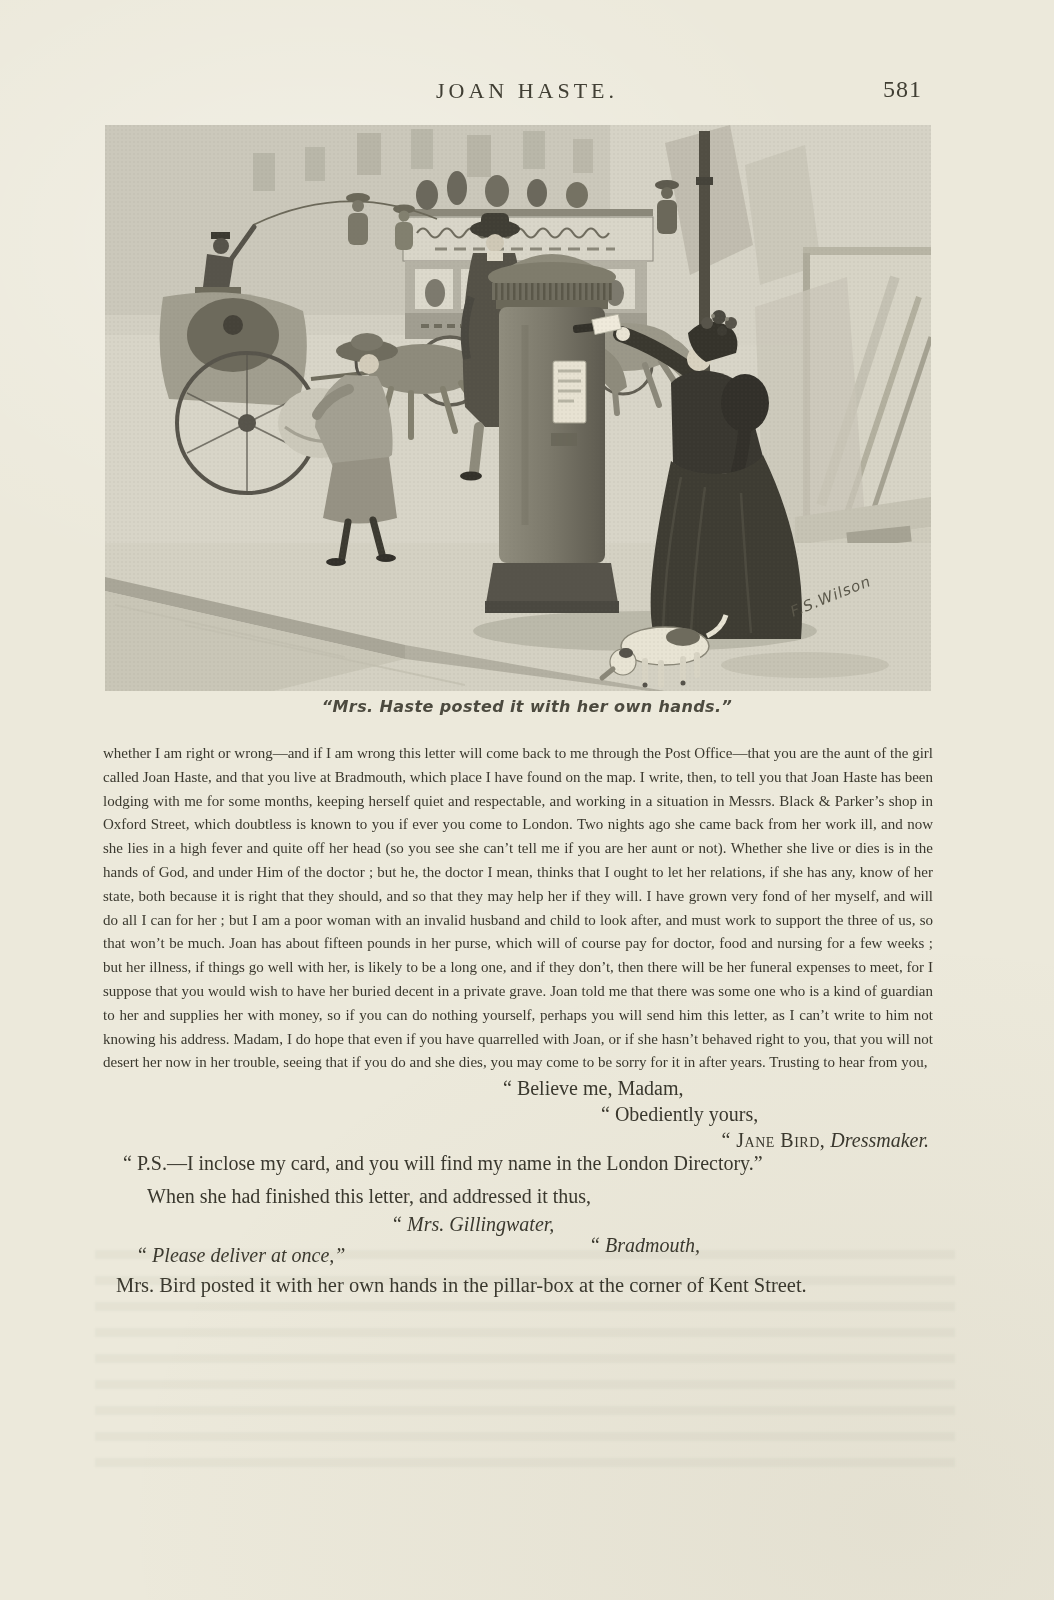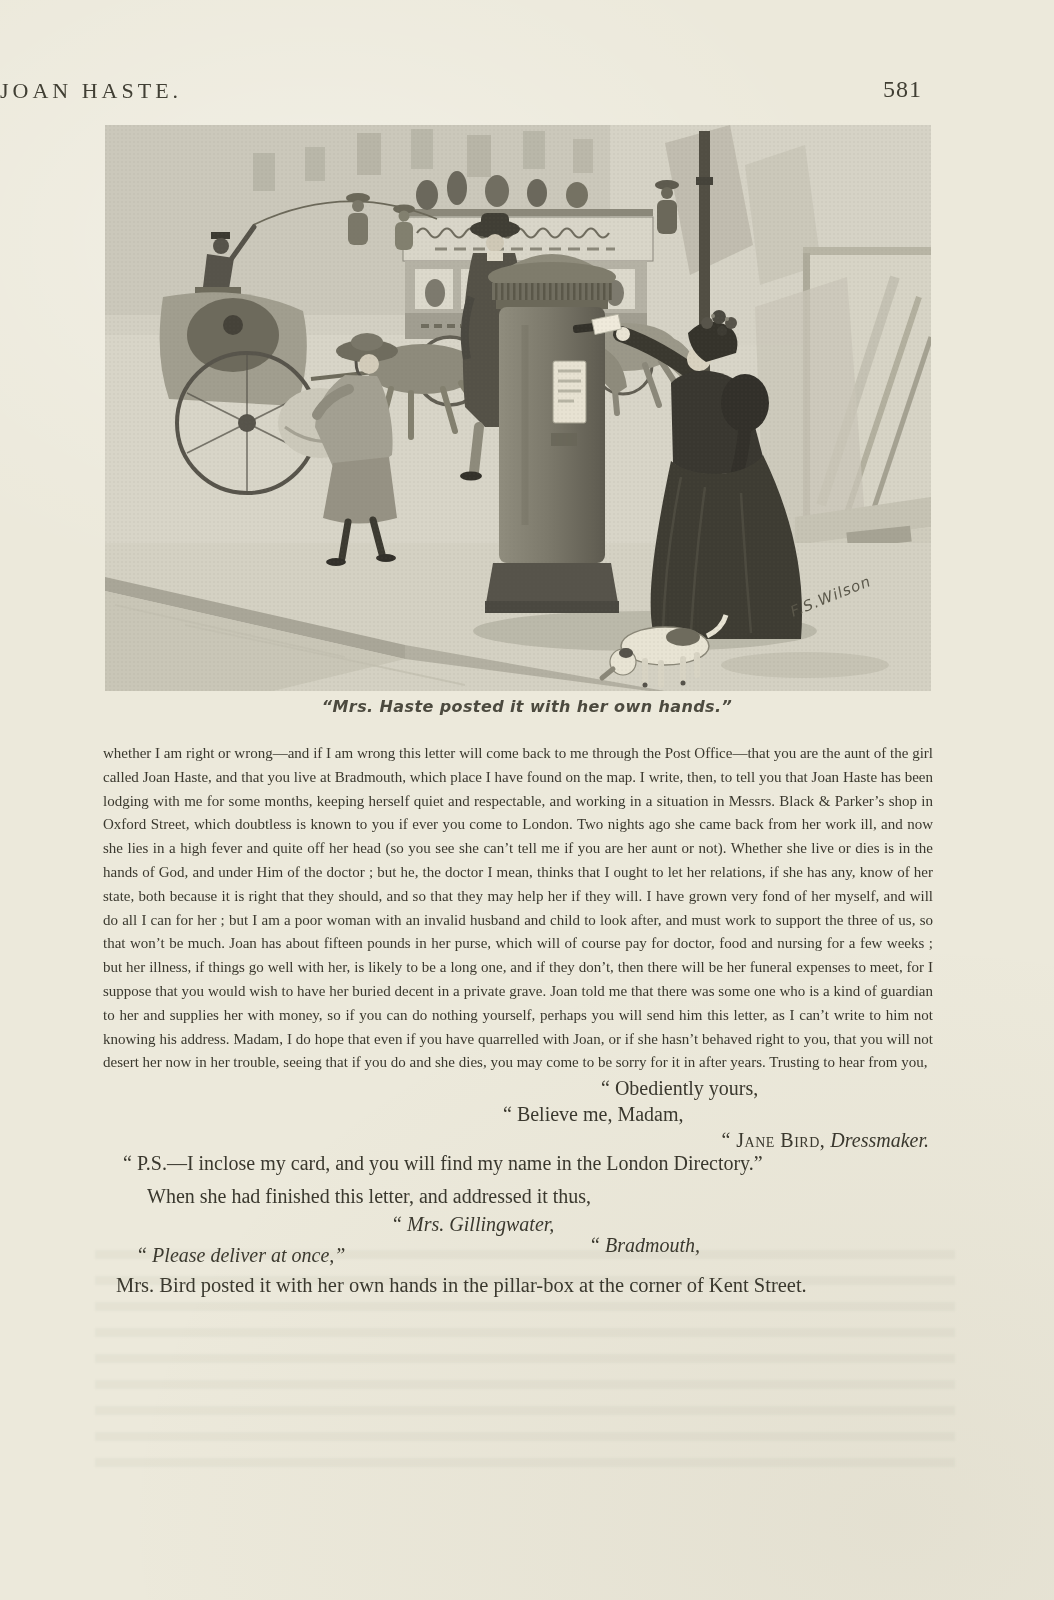--- a/index.html
+++ b/index.html
@@ -10,21 +10,21 @@
     background:
       radial-gradient(900px 600px at 30% 15%, rgba(255,255,255,.28), transparent 60%),
       radial-gradient(1200px 900px at 85% 95%, rgba(120,108,78,.07), transparent 65%),
       #ece9db;
     overflow:hidden;
     font-family:"Liberation Serif", serif;
     color:#3a382e;
   }
   .running-head{
     position:absolute;top:78px;left:0;width:100%;
-    font-size:22px;letter-spacing:4px;color:#413f34;
+    text-align:center;font-size:22px;letter-spacing:4px;color:#413f34;
   }
   .folio{
     position:absolute;top:76px;right:132px;
     font-size:24px;color:#413f34;letter-spacing:1px;
   }
   .figure{
     position:absolute;left:105px;top:125px;width:826px;height:566px;
     background:#d8d5c8;
   }
   .figure svg{display:block;width:826px;height:566px;}
@@ -277,22 +277,22 @@
 
       <rect width="826" height="566" fill="url(#ht)" opacity="0.16"></rect>
     </svg>
   </div>
 
   <div class="caption">“Mrs. Haste posted it with her own hands.”</div>
 
   <div class="text-col">
     <div class="letter-body">whether I am right or wrong—and if I am wrong this letter will come back to me through the Post Office—that you are the aunt of the girl called Joan Haste, and that you live at Bradmouth, which place I have found on the map.  I write, then, to tell you that Joan Haste has been lodging with me for some months, keeping herself quiet and respectable, and working in a situation in Messrs. Black &amp; Parker’s shop in Oxford Street, which doubtless is known to you if ever you come to London.  Two nights ago she came back from her work ill, and now she lies in a high fever and quite off her head (so you see she can’t tell me if you are her aunt or not).  Whether she live or dies is in the hands of God, and under Him of the doctor ; but he, the doctor I mean, thinks that I ought to let her relations, if she has any, know of her state, both because it is right that they should, and so that they may help her if they will.  I have grown very fond of her myself, and will do all I can for her ; but I am a poor woman with an invalid husband and child to look after, and must work to support the three of us, so that won’t be much.  Joan has about fifteen pounds in her purse, which will of course pay for doctor, food and nursing for a few weeks ; but her illness, if things go well with her, is likely to be a long one, and if they don’t, then there will be her funeral expenses to meet, for I suppose that you would wish to have her buried decent in a private grave.  Joan told me that there was some one who is a kind of guardian to her and supplies her with money, so if you can do nothing yourself, perhaps you will send him this letter, as I can’t write to him not knowing his address.  Madam, I do hope that even if you have quarrelled with Joan, or if she hasn’t behaved right to you, that you will not desert her now in her trouble, seeing that if you do and she dies, you may come to be sorry for it in after years.  Trusting to hear from you,</div>
 
+    <div class="close-line" style="margin-left:400px">“ Believe me, Madam,</div>
     <div class="close-line" style="margin-left:498px">“ Obediently yours,</div>
-    <div class="close-line" style="margin-left:400px">“ Believe me, Madam,</div>
 
     <div class="sig-line">
       <span class="smallcaps">“ Jane Bird,</span><span class="ital"> Dressmaker.</span>
     </div>
 
     <div class="ps-line">“ P.S.—I inclose my card, and you will find my name in the London Directory.”</div>
 
     <div class="narr-intro">When she had finished this letter, and addressed it thus,</div>
 
     <div class="addr addr-name">“ Mrs. Gillingwater,</div>

